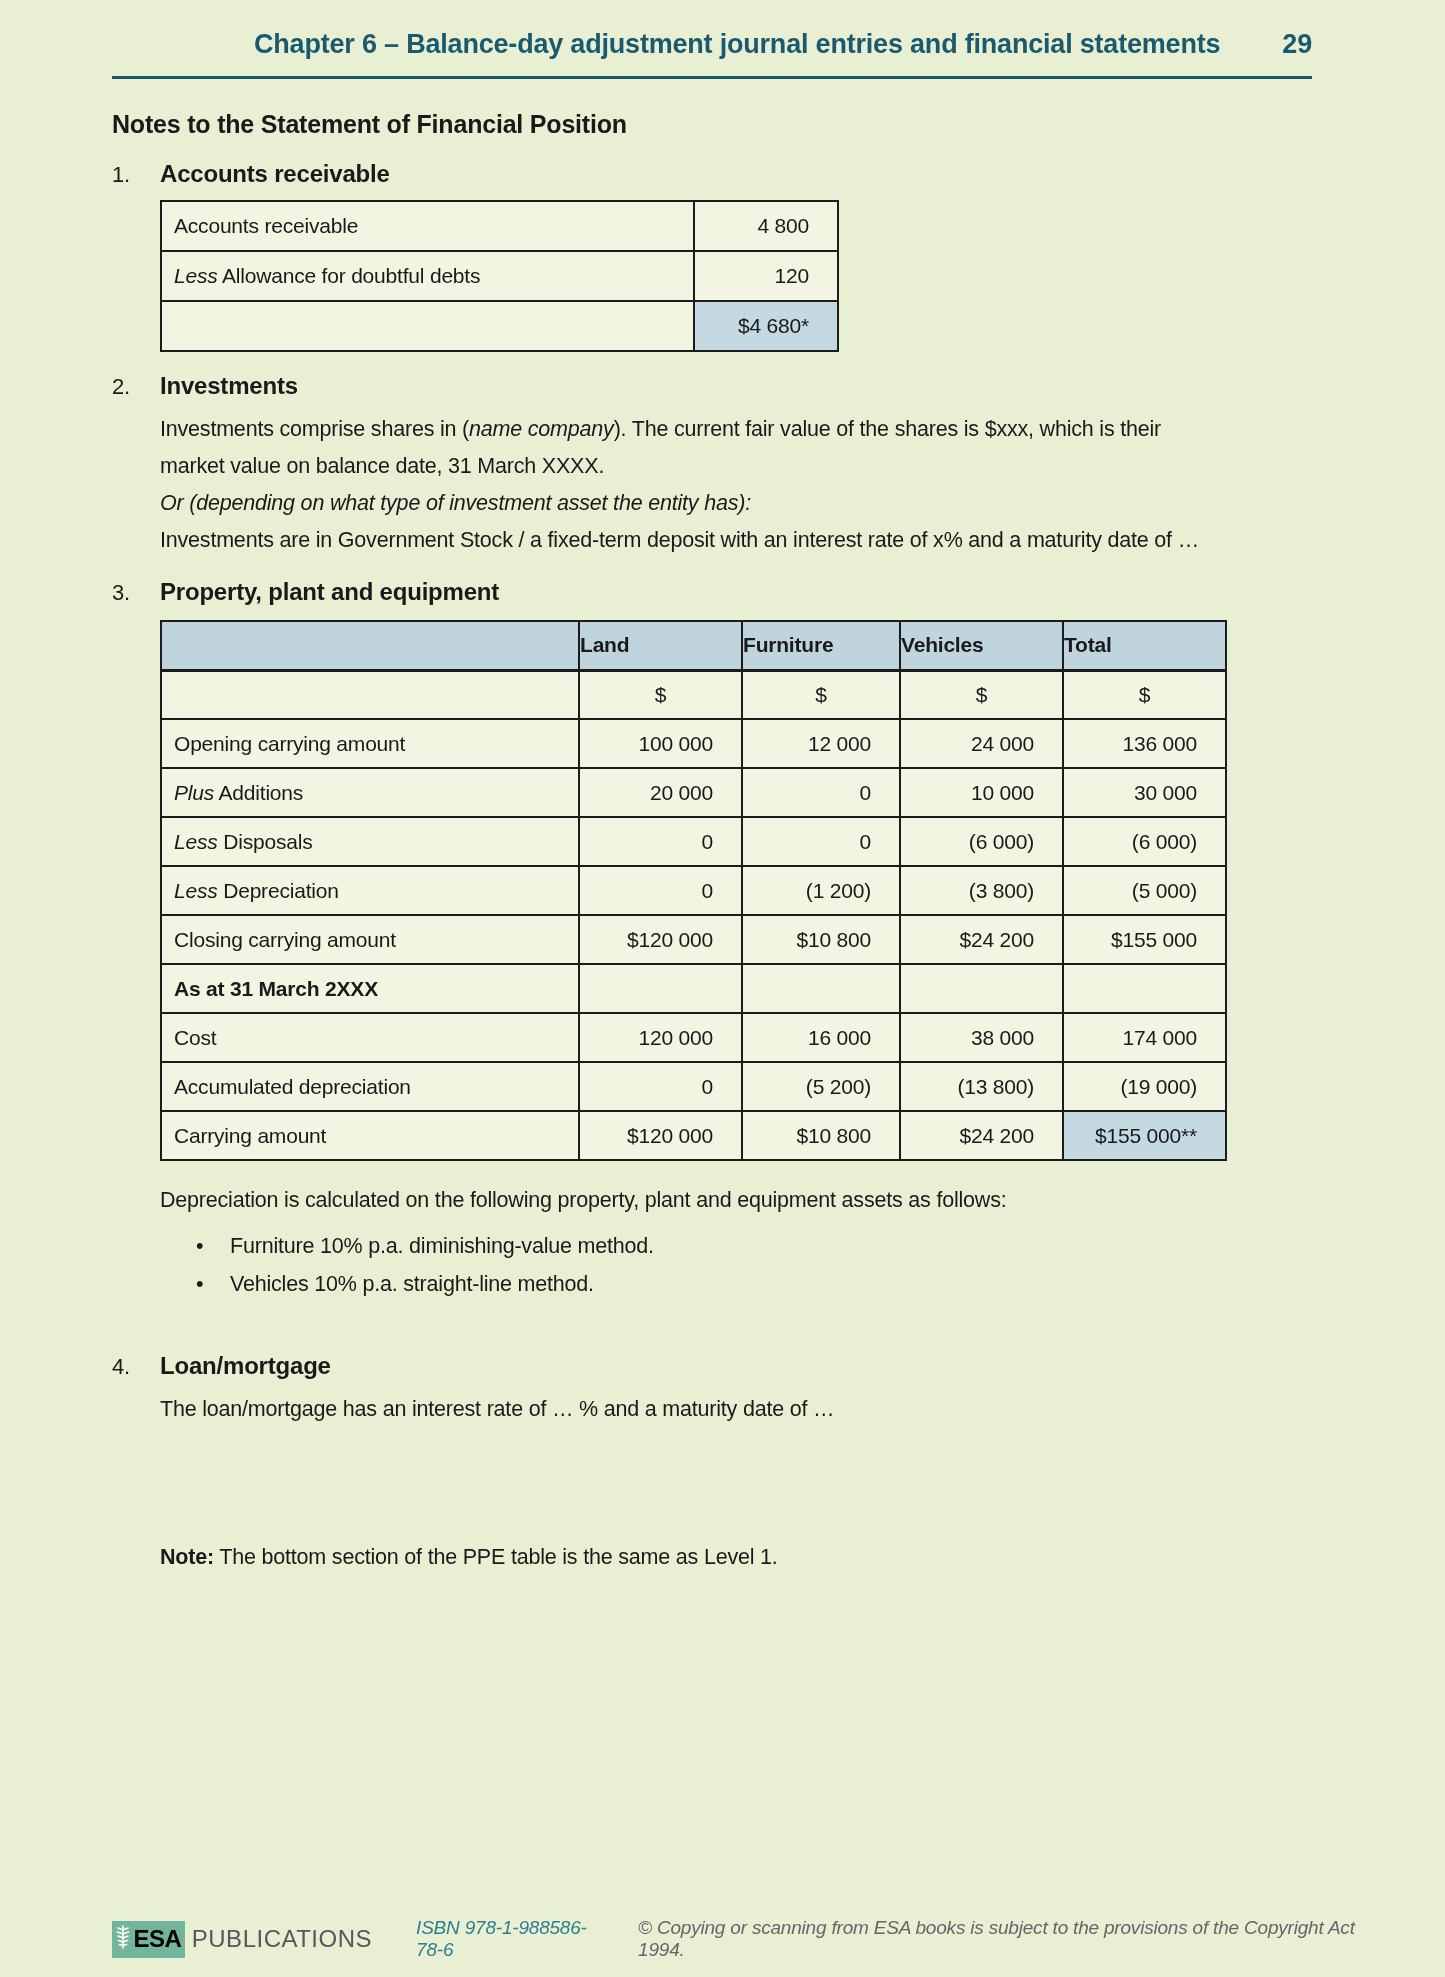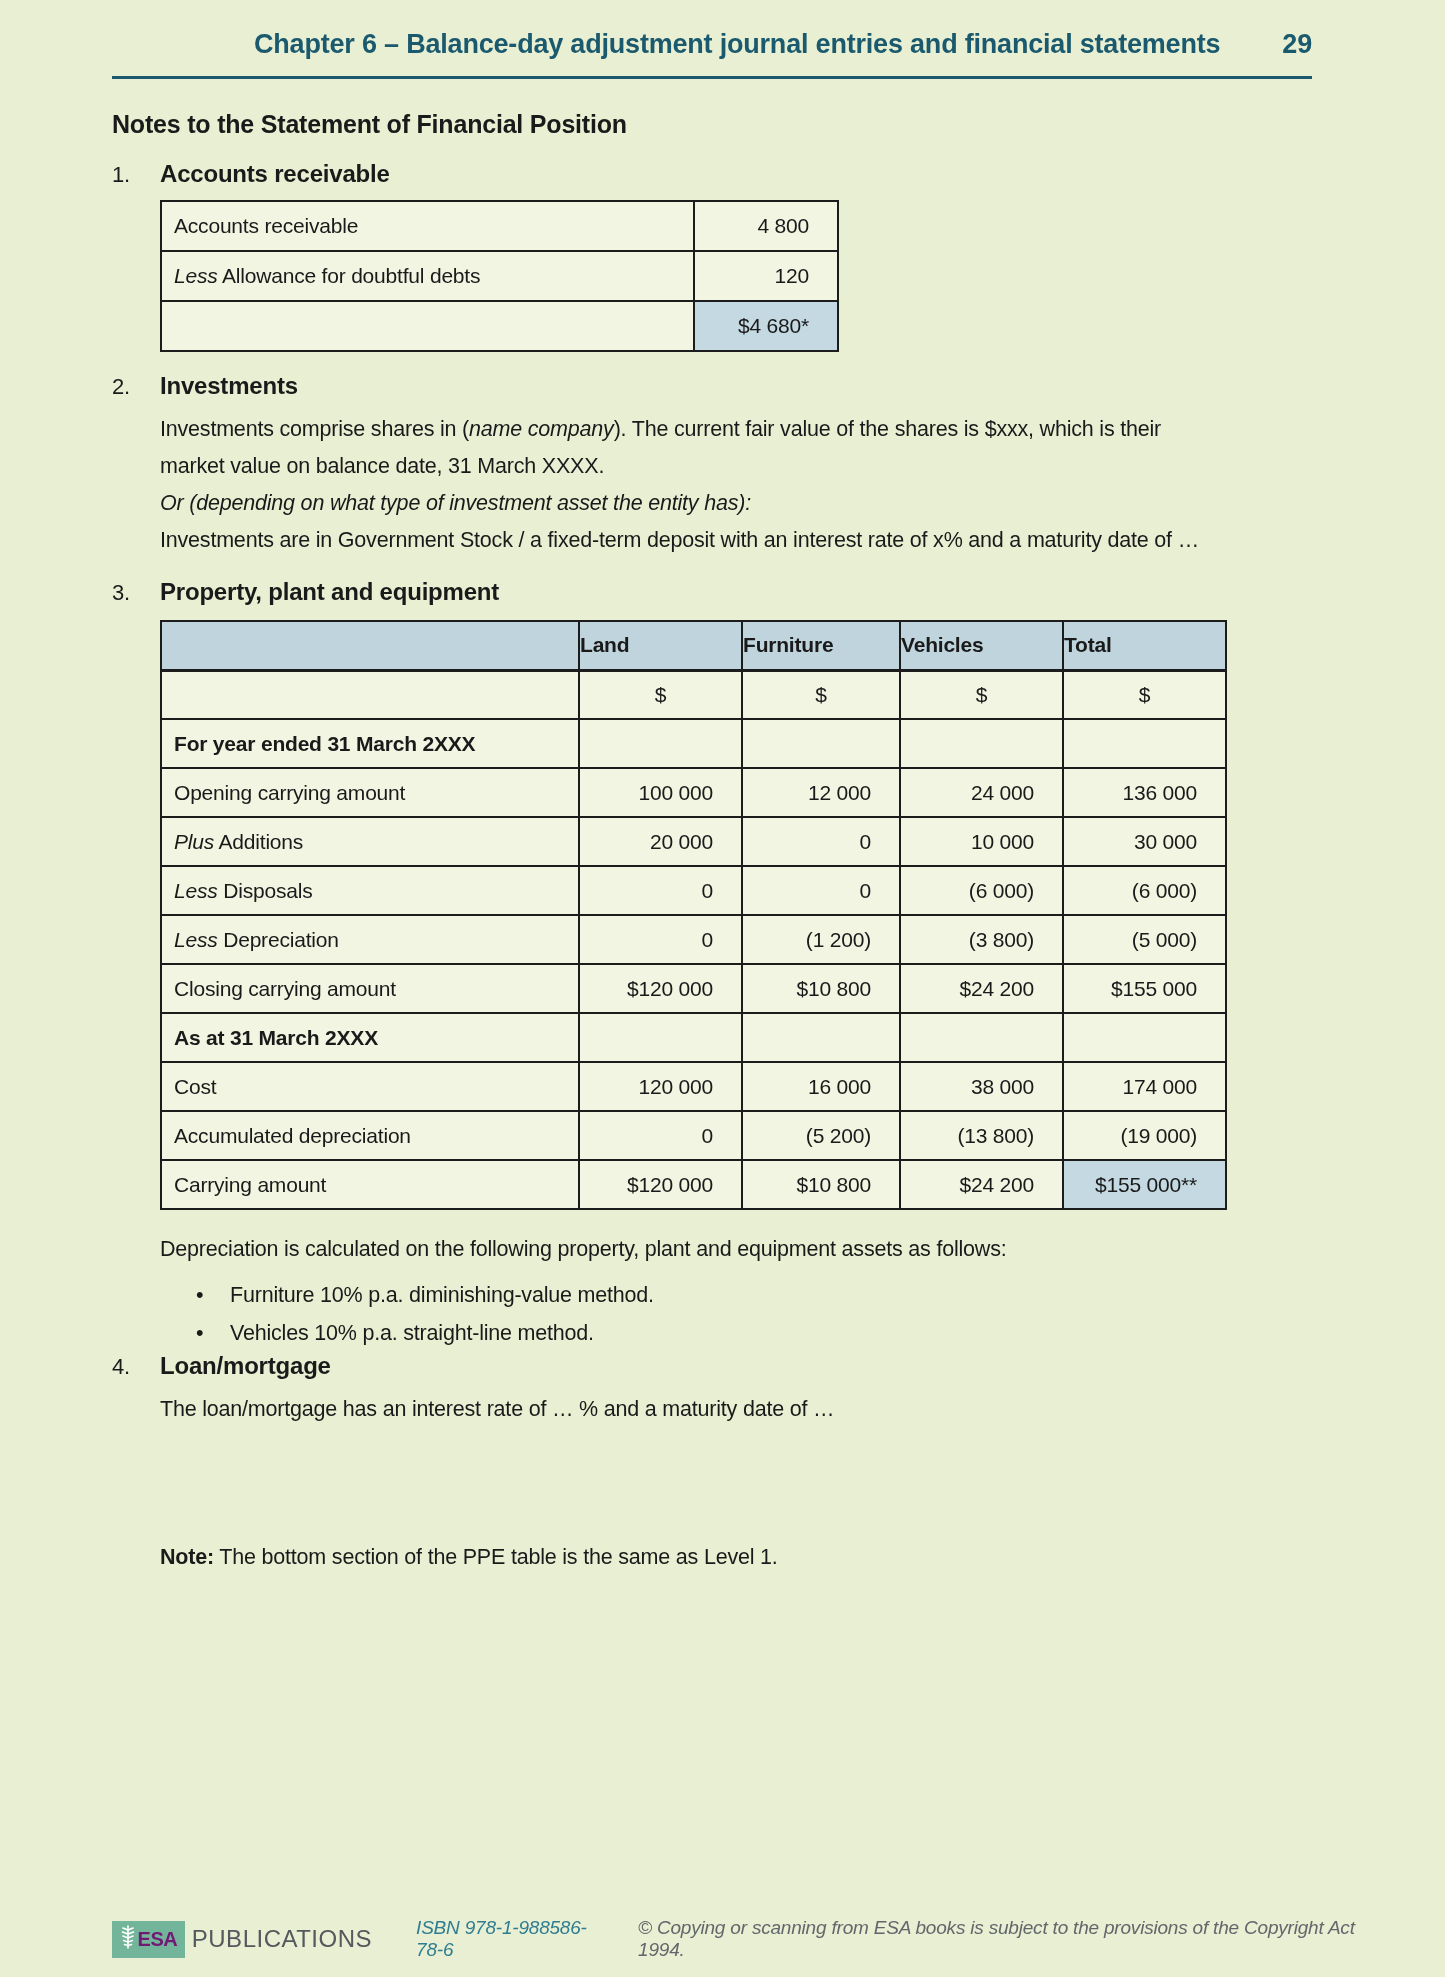--- a/index.html
+++ b/index.html
@@ -64,21 +64,21 @@
   .note-line { position:absolute; left:160px; top:1545px; font-size:21.5px; }
   
   .footer {
     position:absolute; left:112px; top:1917px; width:1243px;
     display:flex; align-items:center;
   }
   .logo-box {
     width:78px; height:37px; background:#73b59b;
     display:flex; align-items:center; justify-content:center; gap:2px;
   }
-  .logo-text { color:#701a75; font-weight:bold; font-size:20px; letter-spacing:-0.5px; }
+  .logo-text { color:#000000; font-weight:bold; font-size:24px; letter-spacing:-0.5px; }
   .publisher { color:#55585c; font-size:24px; letter-spacing:0.5px; margin-left:7px; }
   .isbn { color:#2e7d91; font-style:italic; font-size:19px; margin-left:44px; }
   .copyright { color:#63666b; font-style:italic; font-size:19px; margin-left:28px; }
 </style>
 </head>
 <body>
 
 <div class="page">
 
   <div class="hdr">
@@ -139,27 +139,20 @@
           <td class="col-furn">Furniture</td>
           <td class="col-veh">Vehicles</td>
           <td class="col-tot">Total</td>
         </tr>
         <tr>
           <td class="col-label"></td>
           <td class="ctr">$</td>
           <td class="ctr">$</td>
           <td class="ctr">$</td>
           <td class="ctr">$</td>
-        </tr>
-        <tr>
-          <td class="lbl bold">For year ended 31 March 2XXX</td>
-          <td></td>
-              <td></td>
-              <td></td>
-              <td></td>
         </tr>
 
         <tr>
           <td class="lbl"><span>Opening carrying amount</span></td>
           <td class="num">100 000</td>
           <td class="num">12 000</td>
           <td class="num">24 000</td>
           <td class="num">136 000</td>
         </tr>
         <tr>

